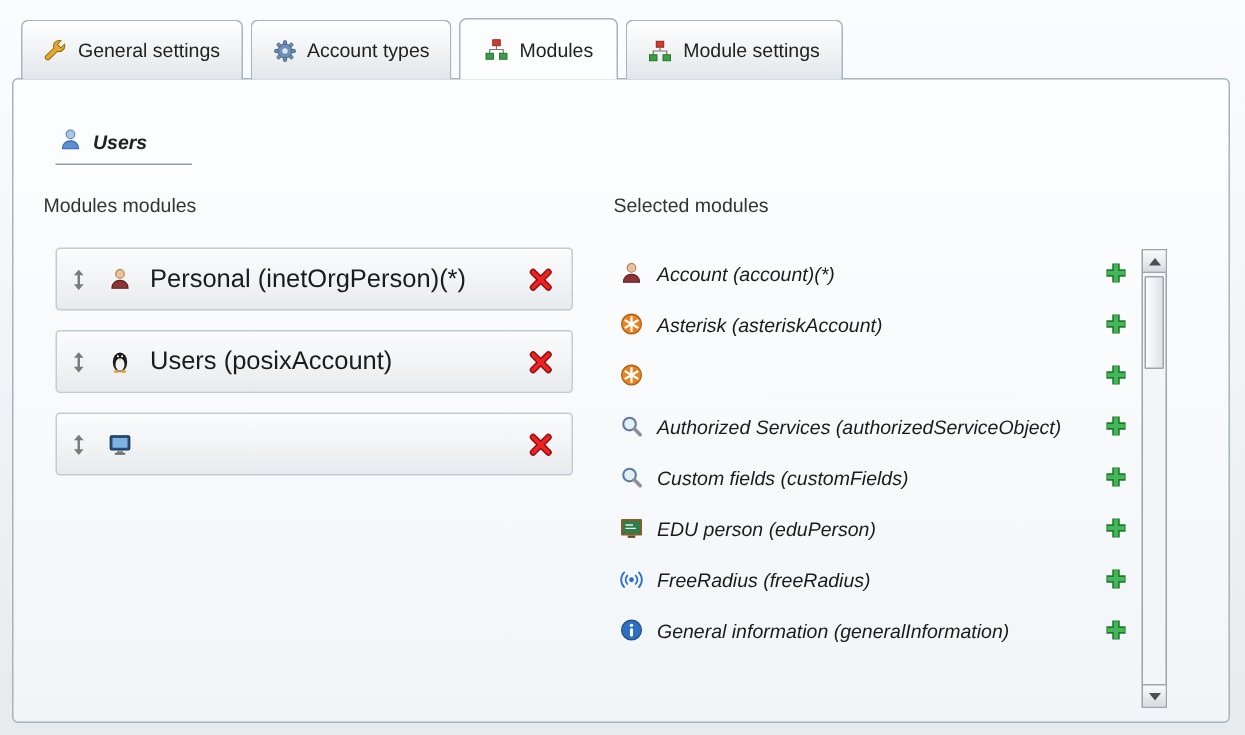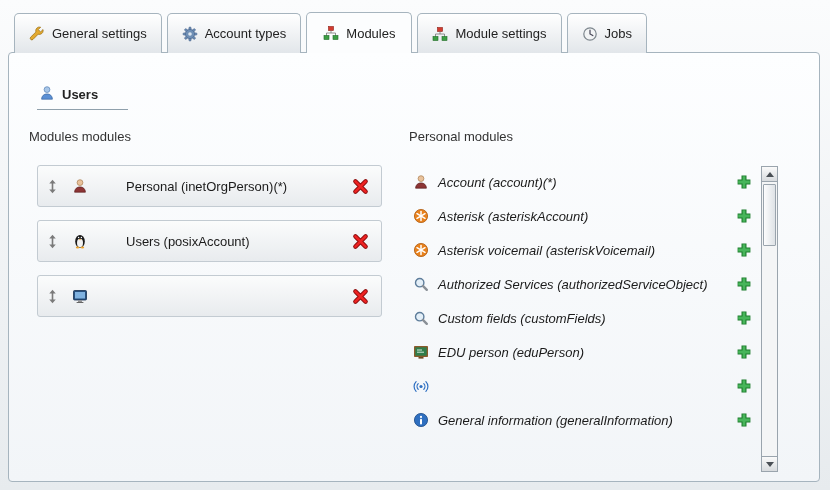--- a/index.html
+++ b/index.html
@@ -35,39 +35,39 @@
   .panel {
     position:absolute; left:8px; top:52px; width:812px; height:430px;
     background:linear-gradient(#fdfeff,#f2f5f8);
     border:1px solid #a6b4be; border-radius:4px;
   }
 
   .section-title {
     position:absolute; left:28px; top:32px;
     display:inline-flex; align-items:center; gap:7px;
     font-size:13px; font-weight:bold; color:#222;
-    border-bottom:1px solid #8fa0ac; padding:0 30px 5px 2px;
+    border-bottom:1px solid #8fa0ac; padding:0 30px 5px 2px;font-style:italic;
   }
 
   .col-label { position:absolute; font-size:13px; color:#333; }
   .label-selected { left:20px; top:76px; }
   .label-available { left:400px; top:76px; }
 
   
   .selected-list { position:absolute; left:28px; top:112px; width:345px; }
   .selected-box {
     height:42px; margin-bottom:13px;
     border:1px solid #c3cbd2; border-radius:3px;
     background:linear-gradient(#fbfcfc,#e8ebee);
     display:flex; align-items:center;
     padding:0 12px 0 10px; cursor:move;
   }
   .drag { margin-right:15px; display:flex; cursor:ns-resize; }
   .mod-icon { margin-right:12px; display:flex; }
-  .mod-label { font-size:13px; color:#1b1b1b;margin-left:26px; }
+  .mod-label { font-size:17px; color:#1b1b1b; }
   .del { margin-left:auto; display:flex; cursor:pointer; }
 
   
   .avail-list { position:absolute; left:404px; top:112px; width:344px;font-style:italic; }
   .avail-row { height:34px; display:flex; align-items:center; }
   .avail-icon { width:17px; margin-right:8px; display:flex; }
   .avail-label { font-size:13px; color:#1b1b1b; }
   .add { margin-left:auto; margin-right:5px; display:flex; cursor:pointer; }
 
   
@@ -139,46 +139,37 @@
         <svg viewBox="0 0 16 16" width="16" height="16">
             <rect x="5.5" y="1.5" width="5" height="4" fill="#d23b2f" stroke="#8e1f16" stroke-width="0.6"></rect>
             <path d="M8 5.5V8M3.5 11V8h9v3" stroke="#777" stroke-width="0.8" fill="none"></path>
             <rect x="1" y="10.5" width="5" height="4" fill="#3c9e44" stroke="#1f6b26" stroke-width="0.6"></rect>
             <rect x="10" y="10.5" width="5" height="4" fill="#3c9e44" stroke="#1f6b26" stroke-width="0.6"></rect>
           </svg>
       </span>
       <span class="tab-label">Module settings</span>
     </div>
 
-    <div class="tab">
-      <span class="icon">
-        <svg viewBox="0 0 16 16" width="16" height="16">
-            <circle cx="8" cy="8" r="6.2" fill="#f2f4f5" stroke="#7d868d" stroke-width="1.2"></circle>
-            <path d="M8 4.2V8l2.8 1.6" stroke="#445" stroke-width="1.2" fill="none" stroke-linecap="round"></path>
-          </svg>
-      </span>
-      <span class="tab-label">Jobs</span>
-    </div>
 
   </div>
 
   <div class="panel">
 
     <div class="section-title">
       <span class="icon">
         <svg viewBox="0 0 16 16" width="16" height="16">
             <circle cx="8" cy="4.6" r="2.9" fill="#a8c6e8" stroke="#5580b5" stroke-width="0.7"></circle>
             <path d="M2.6 14.2c0-3.4 2.4-5.3 5.4-5.3s5.4 1.9 5.4 5.3z" fill="#5b8fd4" stroke="#3a66a0" stroke-width="0.7"></path>
           </svg>
       </span>
       <span>Users</span>
     </div>
 
     <div class="col-label label-selected">Modules modules</div>
-    <div class="col-label label-available">Personal modules</div>
+    <div class="col-label label-available">Selected modules</div>
 
     <div class="selected-list">
 
       <div class="selected-box">
         <span class="drag">
           <svg viewBox="0 0 10 16" width="9" height="15">
               <path d="M5 .5 8.6 4.6H1.4Z" fill="#7a7a7a"></path>
               <rect x="4.1" y="4" width="1.8" height="8" fill="#7a7a7a"></rect>
               <path d="M5 15.5 1.4 11.4h7.2Z" fill="#7a7a7a"></path>
             </svg>
@@ -294,21 +285,20 @@
         <span class="avail-icon">
           <svg viewBox="0 0 16 16" width="16" height="16">
               <circle cx="8" cy="8" r="6.6" fill="#e8821e" stroke="#b05a0d" stroke-width="0.8"></circle>
               <g stroke="#fff" stroke-width="1.5" stroke-linecap="round">
                 <path d="M8 3.4v9.2"></path>
                 <path d="M4 5.7l8 4.6"></path>
                 <path d="M12 5.7l-8 4.6"></path>
               </g>
             </svg>
         </span>
-        <span class="avail-label">Asterisk voicemail (asteriskVoicemail)</span>
         <span class="add">
           <svg viewBox="0 0 16 16" width="16" height="16">
               <path d="M8 1.6V14.4M1.6 8h12.8" stroke="#1d7c2c" stroke-width="5"></path>
               <path d="M8 2.2V13.8M2.2 8h11.6" stroke="#47b55a" stroke-width="2.8"></path>
             </svg>
         </span>
       </div>
 
       <div class="avail-row">
         <span class="avail-icon">
@@ -361,20 +351,21 @@
         </span>
       </div>
 
       <div class="avail-row">
         <span class="avail-icon">
           <svg viewBox="0 0 16 16" width="16" height="16">
               <circle cx="8" cy="8.5" r="1.6" fill="#2d6fc2"></circle>
               <path d="M5.2 5.7A4 4 0 0 0 5.2 11.3M10.8 5.7A4 4 0 0 1 10.8 11.3M3.1 3.6A7 7 0 0 0 3.1 13.4M12.9 3.6A7 7 0 0 1 12.9 13.4" stroke="#2d6fc2" stroke-width="1.2" fill="none" stroke-linecap="round"></path>
             </svg>
         </span>
+        <span class="avail-label">FreeRadius (freeRadius)</span>
         <span class="add">
           <svg viewBox="0 0 16 16" width="16" height="16">
               <path d="M8 1.6V14.4M1.6 8h12.8" stroke="#1d7c2c" stroke-width="5"></path>
               <path d="M8 2.2V13.8M2.2 8h11.6" stroke="#47b55a" stroke-width="2.8"></path>
             </svg>
         </span>
       </div>
 
       <div class="avail-row">
         <span class="avail-icon">

